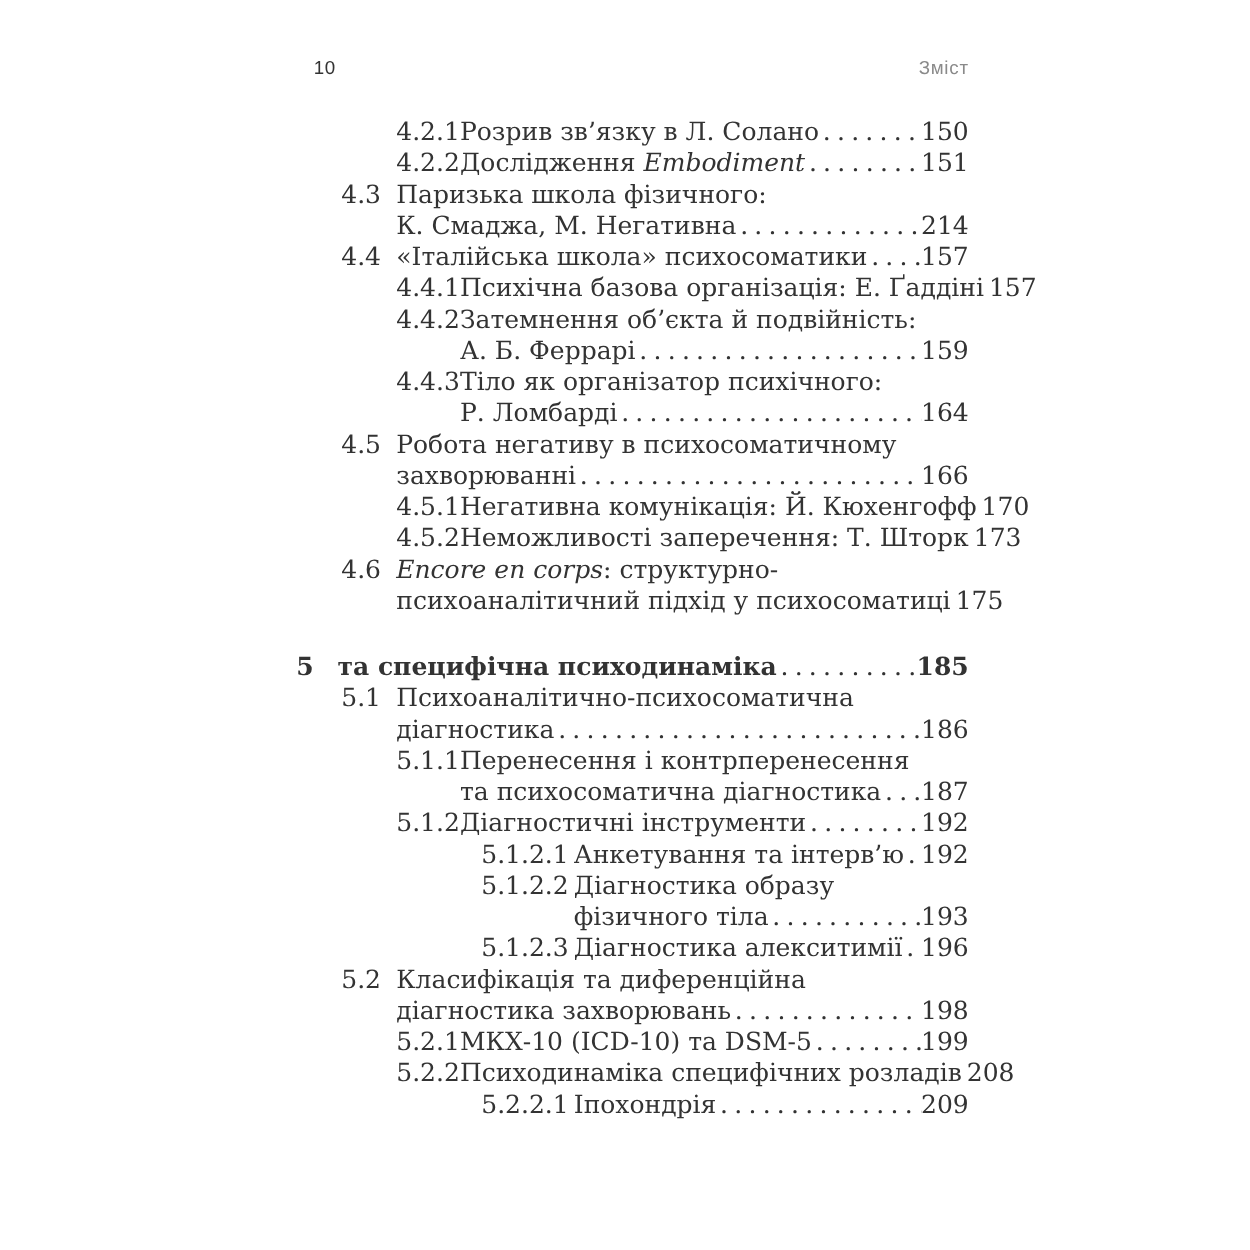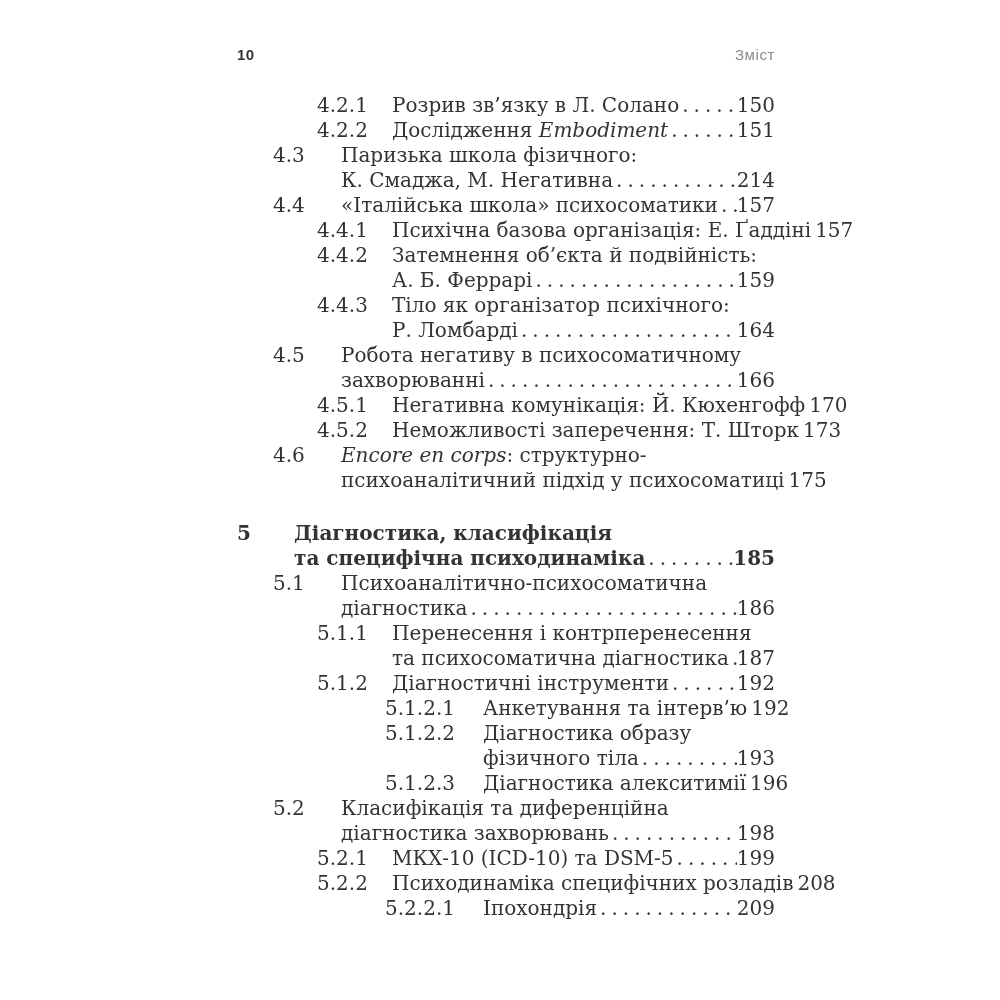--- a/index.html
+++ b/index.html
@@ -23,37 +23,37 @@
   }
   .running-head {
     display: flex;
     justify-content: space-between;
     align-items: baseline;
     font-family: "Liberation Sans", sans-serif;
     font-size: 15px;
     margin-bottom: 30px;
   }
   .running-head .pagenum {
-    font-weight: 700;
+    font-weight: 400;
     color: var(--text, #3a3a3a);
     letter-spacing: 0.5px;
+    margin-left: 14px;
   }
   .running-head .title {
     color: var(--muted, #8a8a8a);
     letter-spacing: 0.6px;
   }
   .toc {
     font-size: 20px;
     line-height: 25px;
     color: var(--text, #333333);
   }
   .toc-entry {
     display: flex;
     align-items: flex-start;
-    gap: 24px;
   }
   .toc-entry .num {
     flex: 0 0 auto;
     white-space: nowrap;
   }
   .toc-entry .body {
     flex: 1 1 auto;
     min-width: 0;
   }
   
@@ -222,23 +222,20 @@
               <span class="txt"><span>психоаналітичний підхід у психосоматиці</span></span>
               <span class="leader">..........................................................................................</span>
               <span class="pg">175</span>
             </div>
           </div>
         </div>
         <div class="toc-entry level-1 bold chapter-gap">
           <span class="num">5</span>
           <div class="body">
             <div class="line">
-              <span class="txt"><span>Діагностика, класифікація</span></span>
-            </div>
-            <div class="line">
               <span class="txt"><span>та специфічна психодинаміка</span></span>
               <span class="leader">..........................................................................................</span>
               <span class="pg">185</span>
             </div>
           </div>
         </div>
         <div class="toc-entry level-2">
           <span class="num">5.1</span>
           <div class="body">
             <div class="line">

